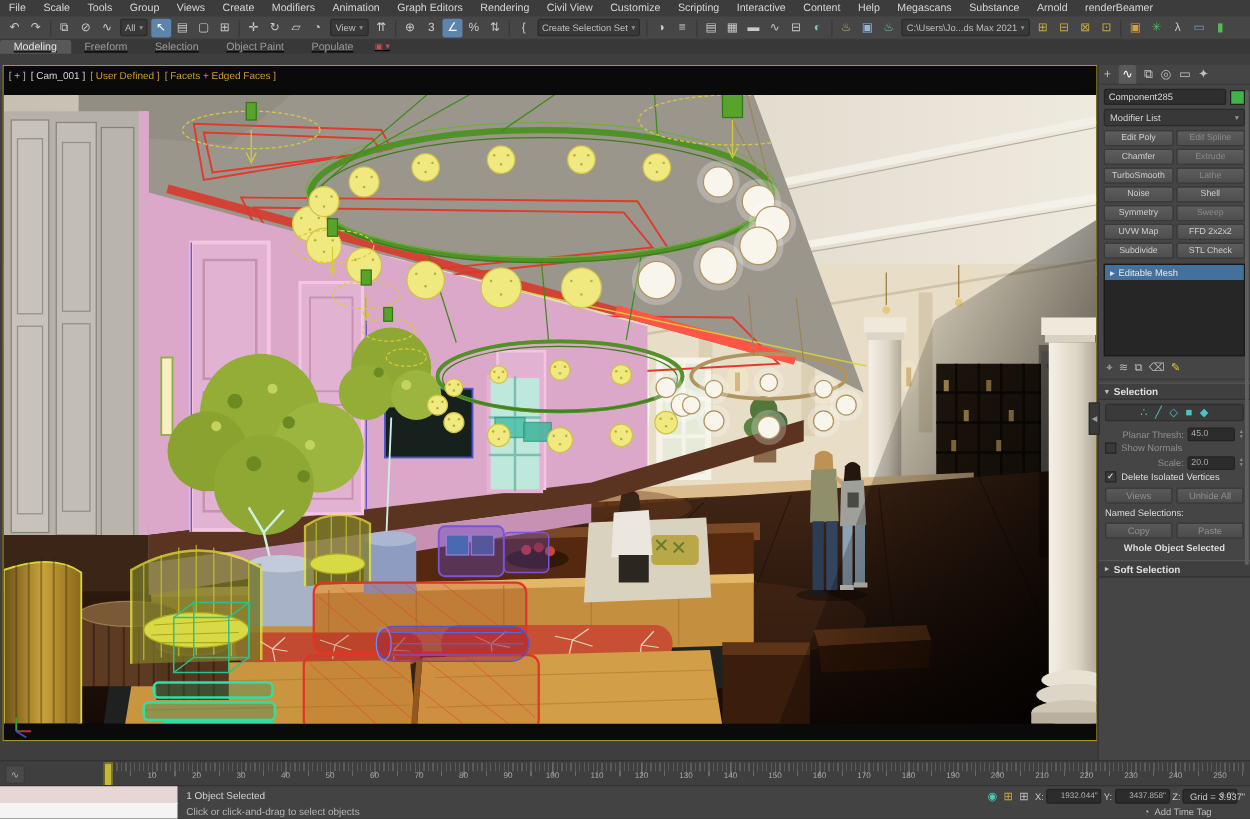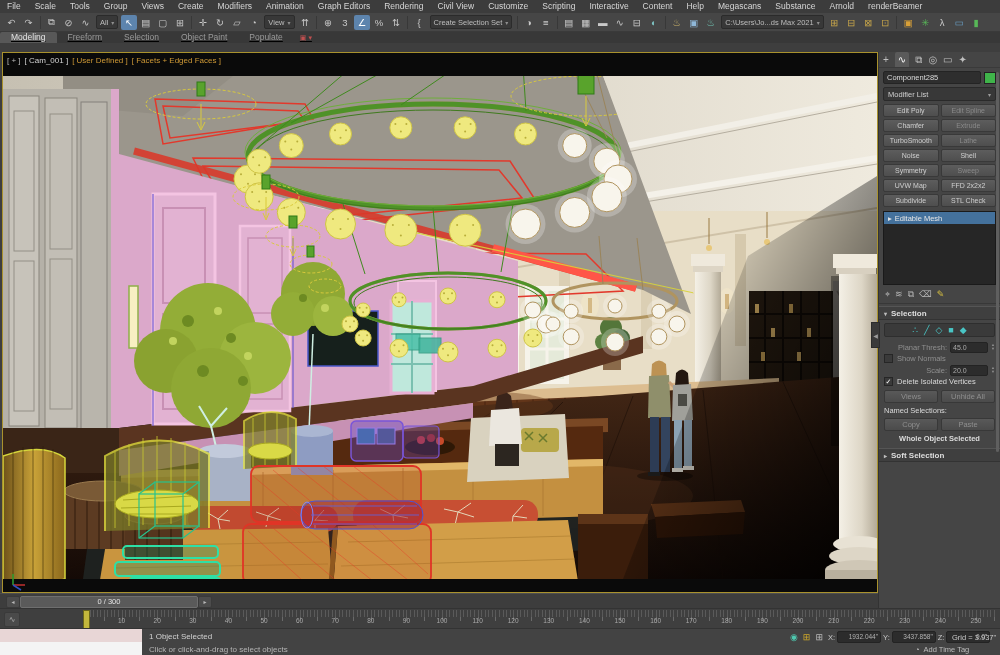--- a/index.html
+++ b/index.html
@@ -966,25 +966,20 @@
     <div class="rollout">
       <div class="ro-head">
         <span class="ro-arrow">▸</span>
         <span>Soft Selection</span>
       </div>
     </div>
 
     <div class="cp-scroll"></div>
   </div>
 
-  <div class="timeslider">
-    <div class="ts-arrow" style="left:6px">◂</div>
-    <div class="ts-handle">0 / 300</div>
-    <div class="ts-arrow" style="left:198px">▸</div>
-  </div>
 
   <div class="trackbar">
     <div class="tb-icon">∿</div>
     <div class="tb-ticks2"></div>
     <div class="tb-ticks"></div>
     <div class="tb-key"></div>
     <div id="ruler">
         <span class="tb-label" style="left: 121.6px;">10</span>
         <span class="tb-label" style="left: 157.2px;">20</span>
         <span class="tb-label" style="left: 192.8px;">30</span>

